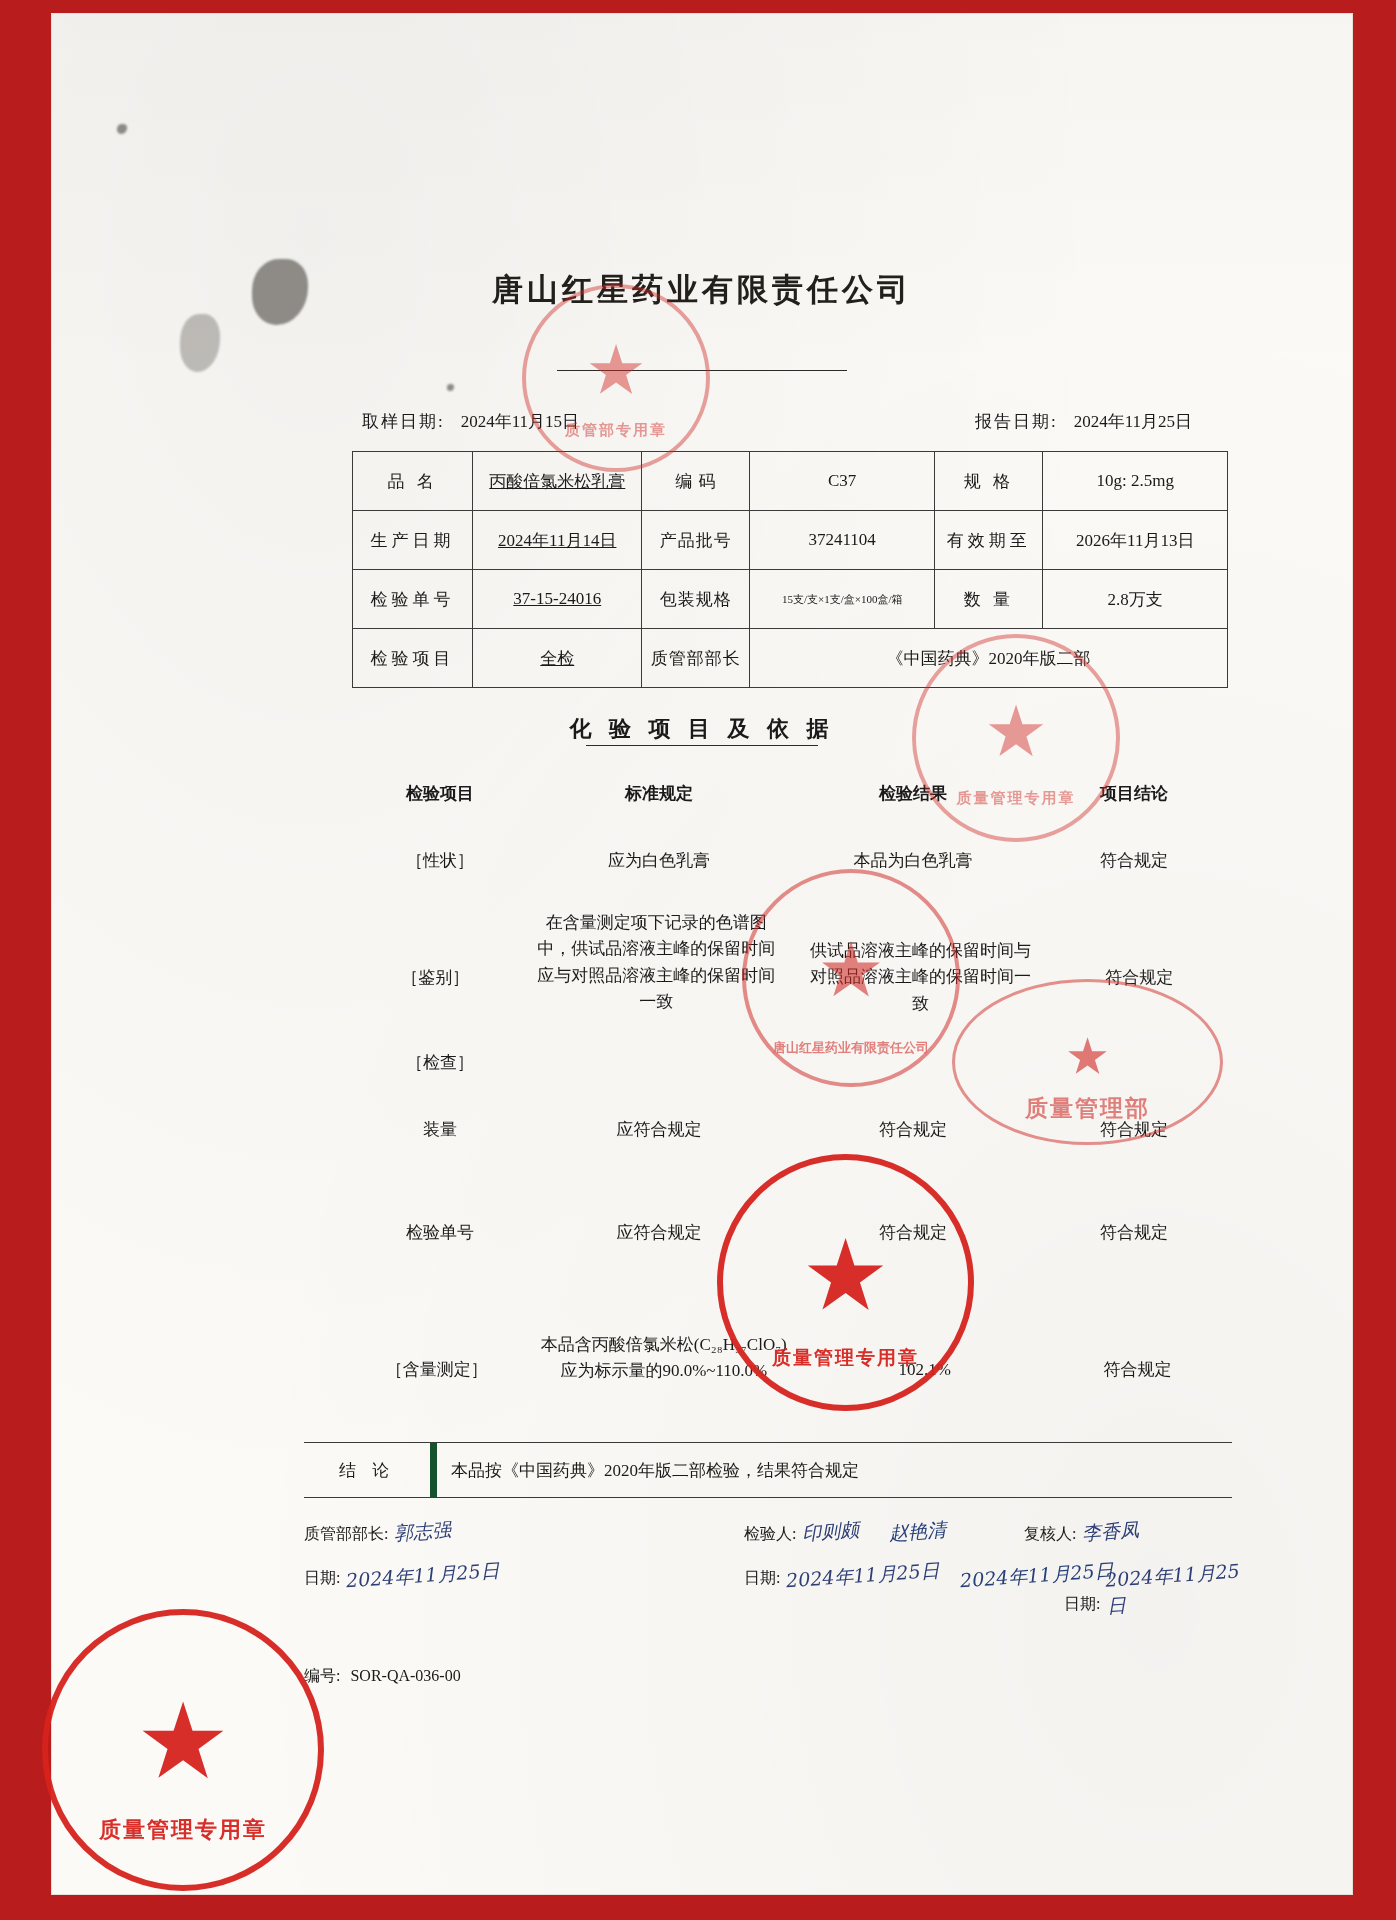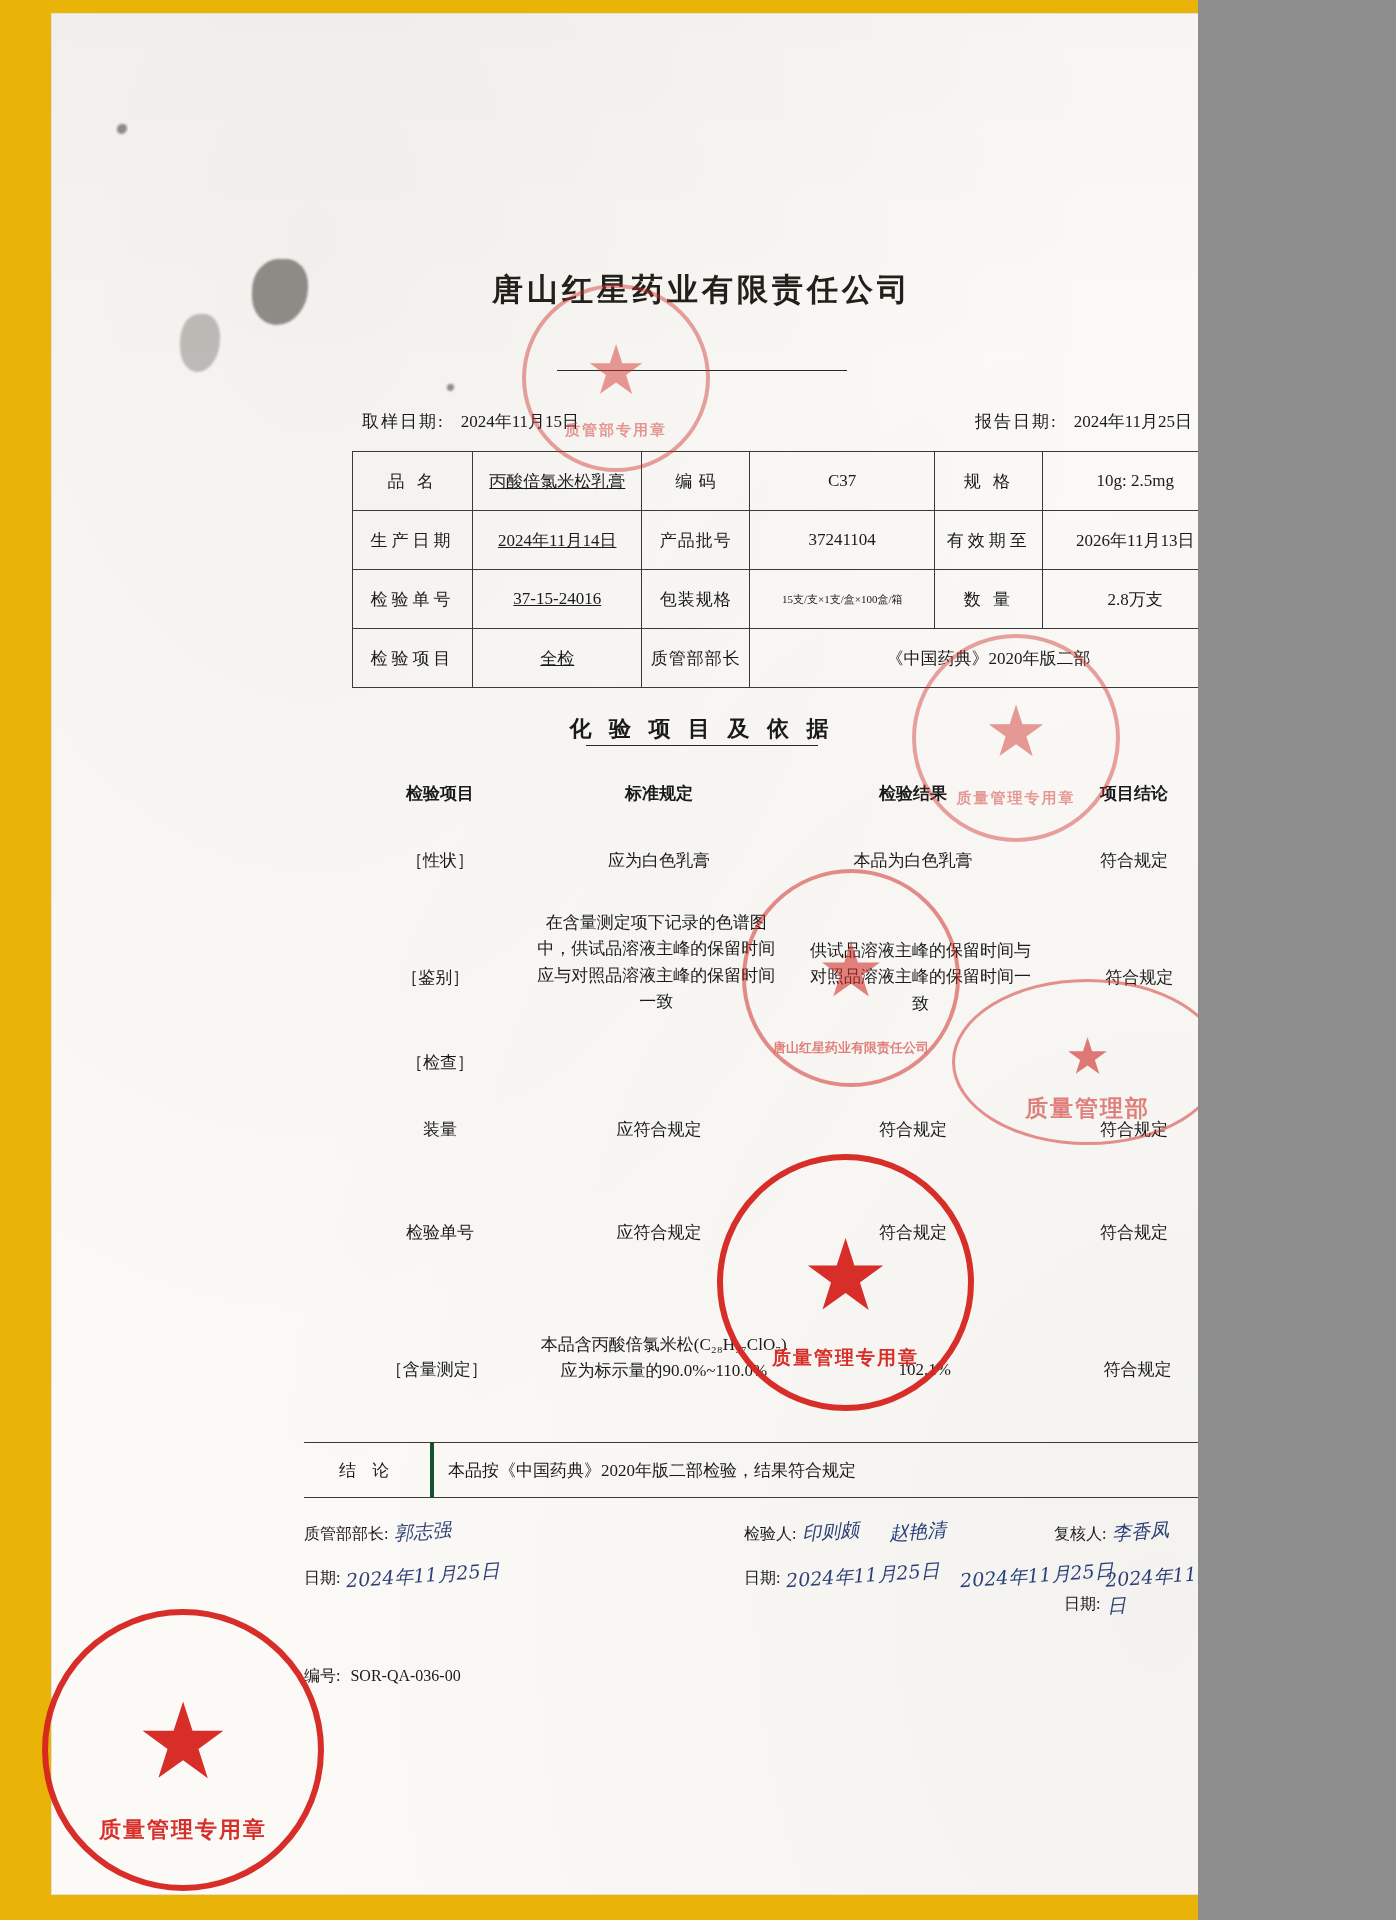--- a/index.html
+++ b/index.html
@@ -2,23 +2,23 @@
 <html lang="zh"><head>
 <meta charset="utf-8">
 <style>
   html, body {
     margin: 0;
     padding: 0;
     background: #8d8d8d;
   }
   .page {
     position: relative;
-    width: 1198px;
+    width: 1396px;
     height: 1920px;
-    background: #eab308;
+    background: #b91c1c;
     overflow: hidden;
     font-family: "Liberation Serif", "DejaVu Serif", serif;
     color: #1a1a1a;
   }
   
   .sheet {
     position: absolute;
     left: 52px;
     top: 14px;
     width: 1300px;
@@ -162,21 +162,21 @@
     border-bottom: 1px solid #3a3a3a;
     height: 54px;
     display: flex;
     align-items: center;
     font-size: 17px;
   }
   .conclusion .cl-lbl {
     width: 126px;
     text-align: center;
     letter-spacing: 6px;
-    border-right: 4px solid #14532d;
+    border-right: 7px solid #14532d;
     height: 100%;
     display: flex;
     align-items: center;
     justify-content: center;
   }
   .conclusion .cl-text {
     padding-left: 14px;
   }
 
   
@@ -379,21 +379,21 @@
       <div class="sig">
         <div class="sig-cell pos-a">
           <span class="sig-lbl">质管部部长:</span>
           <span class="hand">郭志强</span>
         </div>
         <div class="sig-cell pos-c">
           <span class="sig-lbl">检验人:</span>
           <span class="hand">印则颇</span>
           <span class="hand blue2" style="margin-left:30px;">赵艳清</span>
         </div>
-        <div class="sig-cell pos-d" style="left:750px;">
+        <div class="sig-cell pos-d" style="left:720px;">
           <span class="sig-lbl">复核人:</span>
           <span class="hand">李香凤</span>
         </div>
 
         <div class="sig-cell pos-e">
           <span class="sig-lbl">日期:</span>
           <span class="hand">2024年11月25日</span>
         </div>
         <div class="sig-cell pos-g">
           <span class="sig-lbl">日期:</span>

